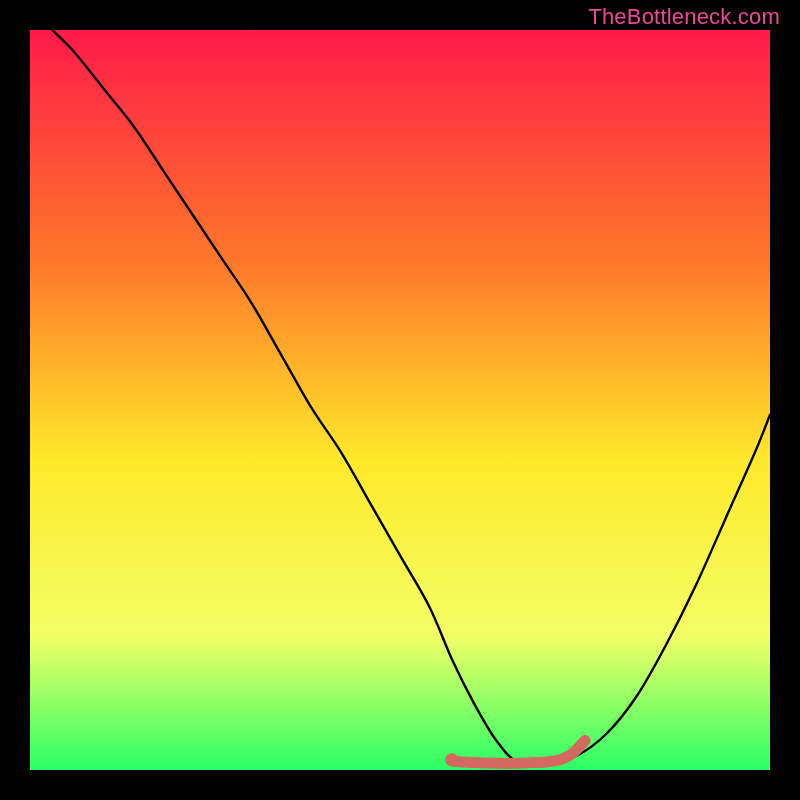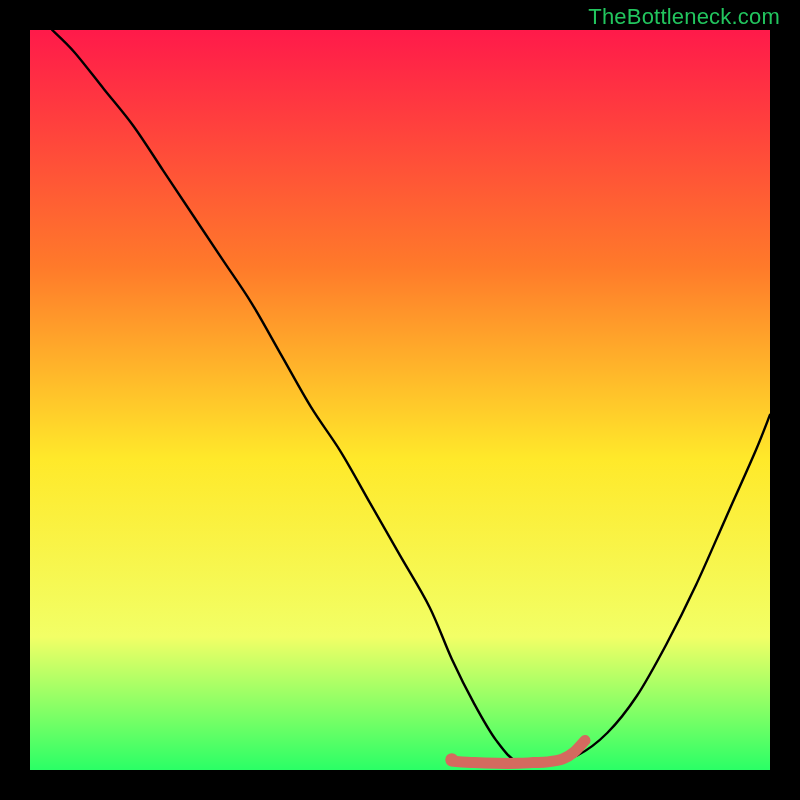--- a/index.html
+++ b/index.html
@@ -9,21 +9,21 @@
     height: 800px;
     position: relative;
     background: #000;
   }
   .watermark {
     position: absolute;
     top: 4px;
     right: 20px;
     font-family: Arial, Helvetica, sans-serif;
     font-size: 22px;
-    color: #22c55e;
+    color: #ec4899;
     font-weight: 500;
     letter-spacing: 0.2px;
   }
   .plot-area {
     position: absolute;
     left: 30px;
     top: 30px;
     width: 740px;
     height: 740px;
   }

